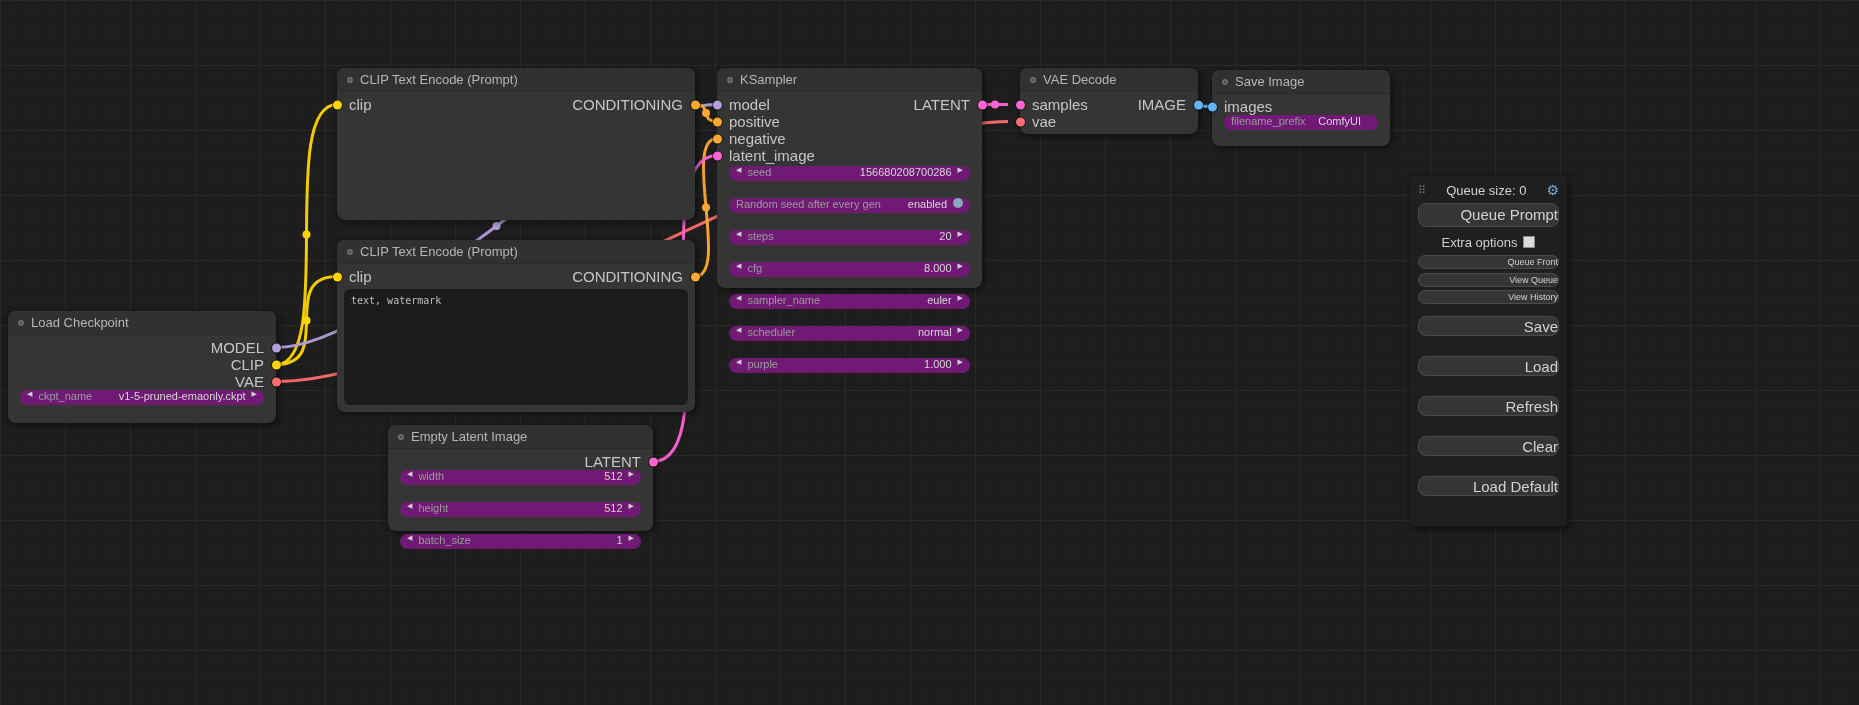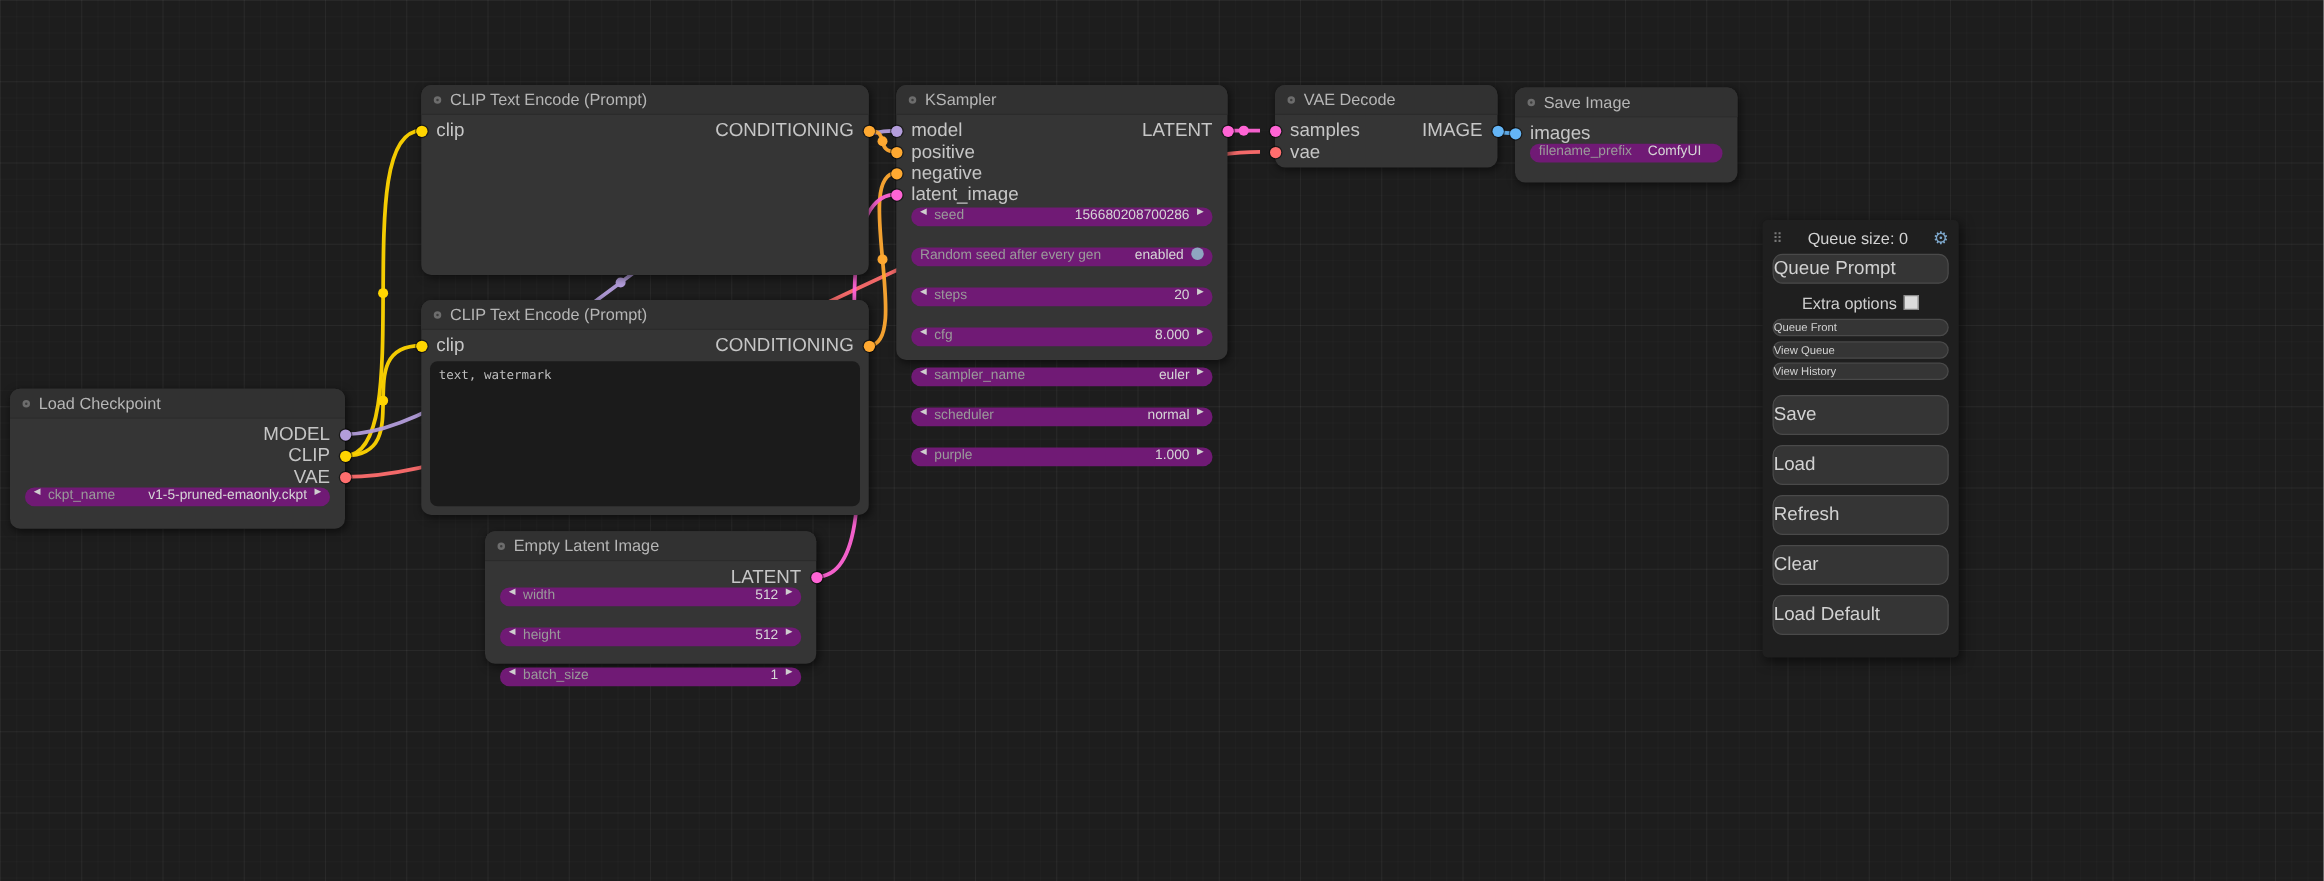--- a/index.html
+++ b/index.html
@@ -89,23 +89,23 @@
     color: #cfcfcf;
   }
   .qhead { display: flex; align-items: center; justify-content: space-between; height: 20px; margin-bottom: 3px; }
   .qsize { font-size: 13px; color: #d2d2d2; }
   .qdrag { color: #787878; font-size: 11px; cursor: grab; }
   .qgear { color: #7ea8cc; font-size: 14px; cursor: pointer; }
 
   .qbtn {
     display: block; width: 100%;
     background: #353535; border: 1px solid #4a4a4a; border-radius: 8px;
-    color: #d2d2d2; font-family: inherit; cursor: pointer; text-align: left;
-  }
-  .qbtn.big { font-size: 15px; height: 32px; line-height: 20px; margin-bottom: 8px; }
+    color: #d2d2d2; font-family: inherit; cursor: pointer; text-align: right;
+  }
+  .qbtn.big { font-size: 15px; height: 20px; line-height: 20px; margin-bottom: 20px; }
   .qbtn.prompt { height: 24px; line-height: 22px; font-size: 15px; margin-bottom: 6px; }
   .qextra { display: flex; align-items: center; justify-content: center; gap: 6px; font-size: 13px; height: 18px; margin-bottom: 4px; }
   .qcheck { width: 12px; height: 12px; background: #dcdcdc; border: 1px solid #8a8a8a; display: inline-block; cursor: pointer; }
   .qrow { display: flex; gap: 4px; margin-bottom: 3px; flex-direction: column; }
   .qrow.center { justify-content: center; }
   .qbtn.small { font-size: 9px; height: 14px; line-height: 12px; border-radius: 8px; flex: 1; margin: 0; }
   .qbtn.vh { flex: 0 0 64%; }
   .qgap { height: 9px; }
 </style>
 </head>

